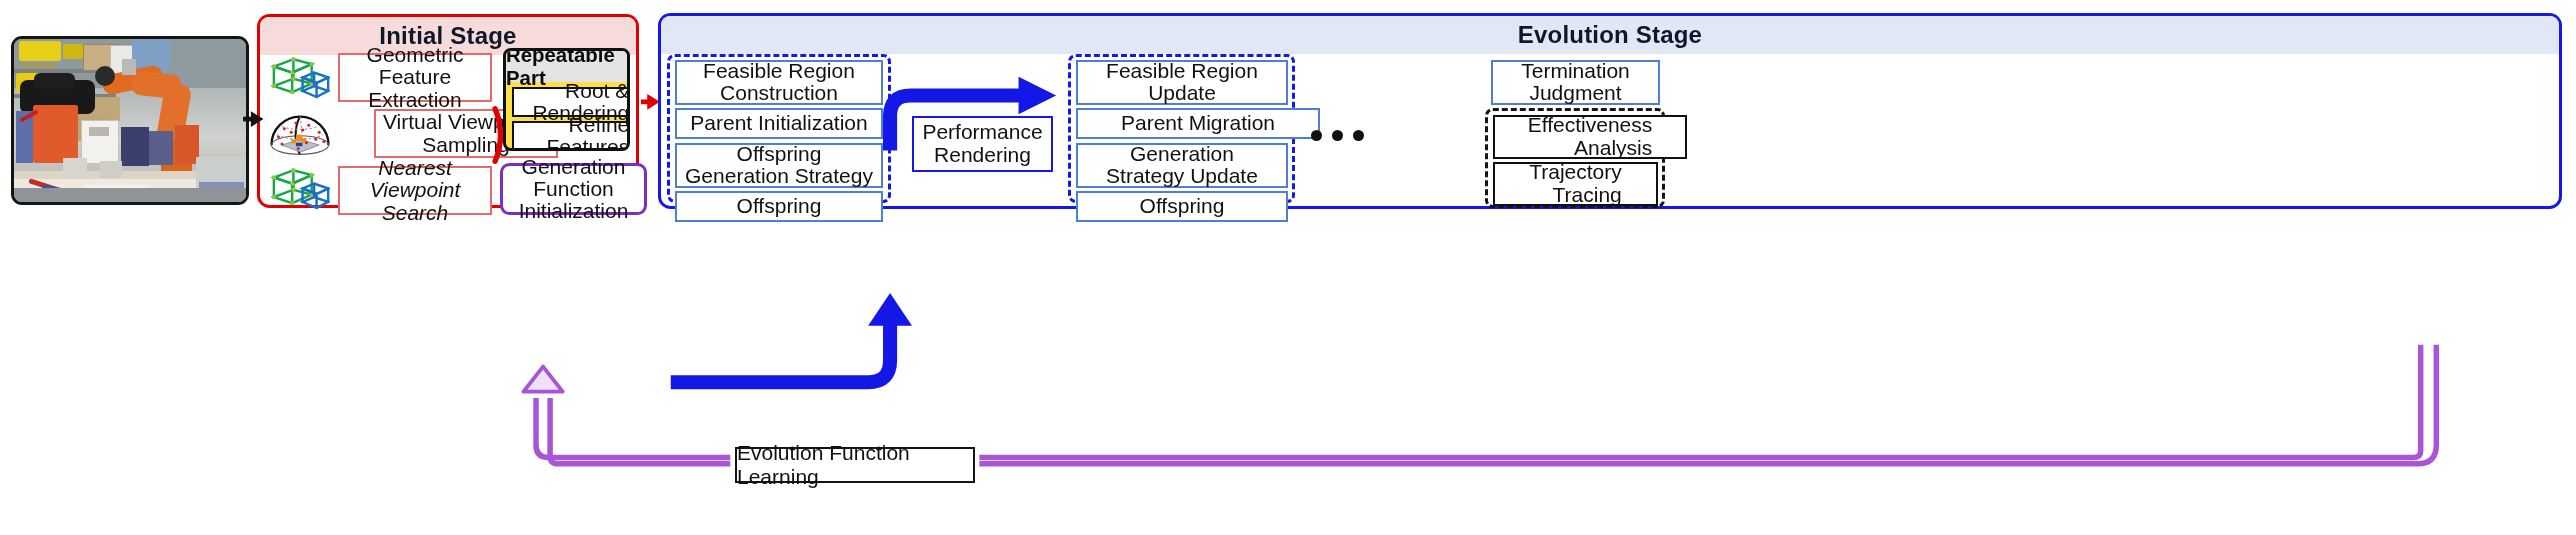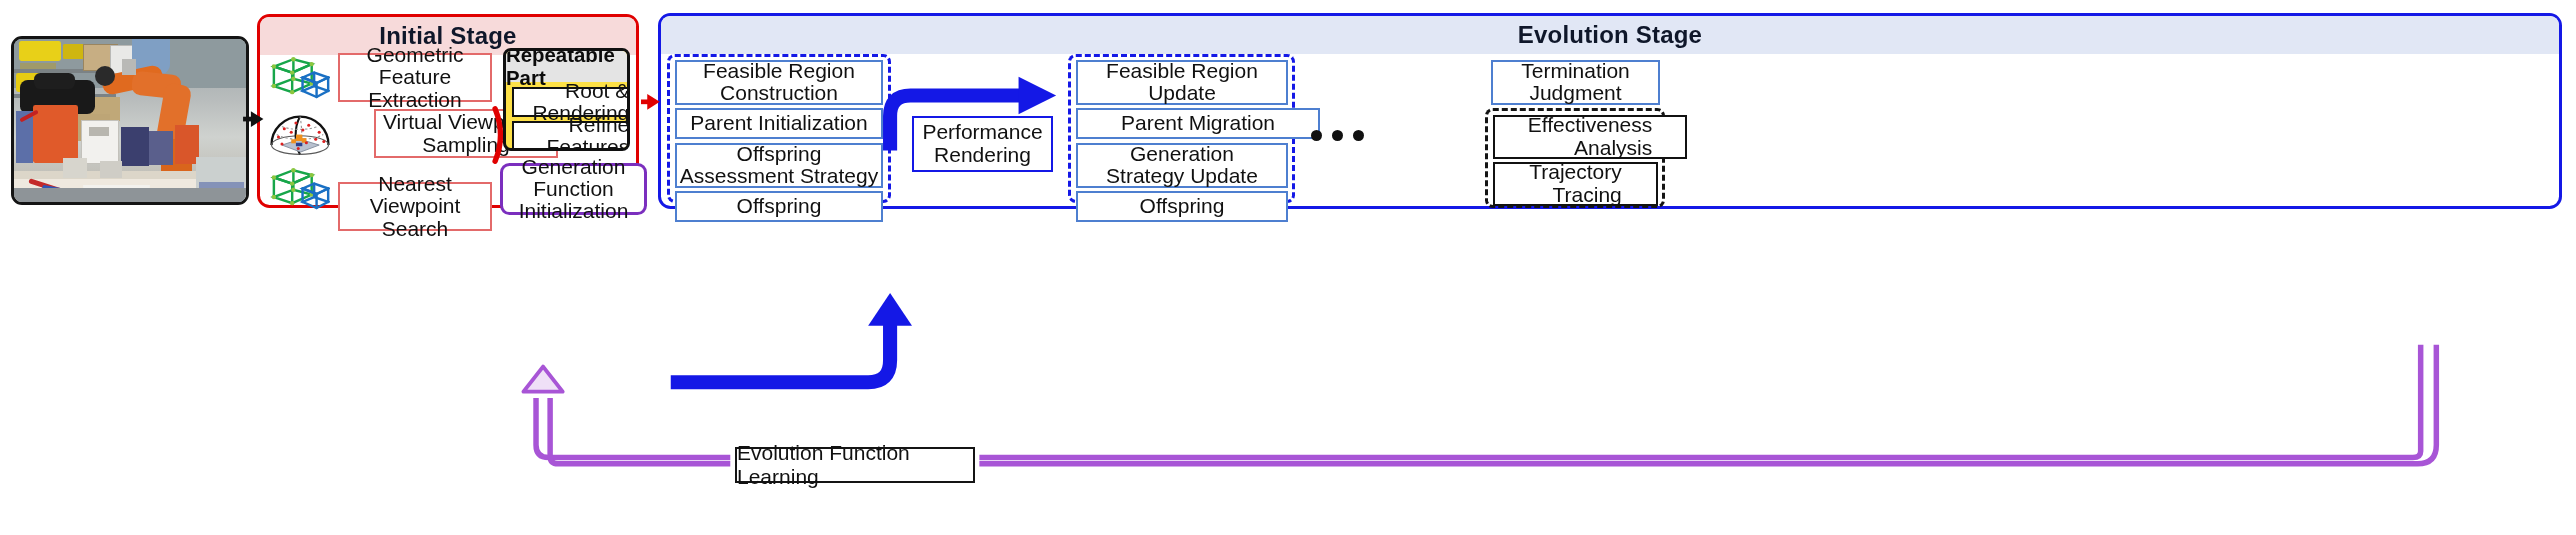--- a/index.html
+++ b/index.html
@@ -80,21 +80,21 @@
   .box.red   { border: 2.4px solid #e36a6a; font-size: 21px; }
   .box.black { border: 2.4px solid #111111; font-size: 21px; text-align: right; }
   .box.blue  { border: 2.4px solid #4e7fd0; font-size: 21px; }
   .box.purple{ border: 2.4px solid #7b2fbe; border-width: 3.1px; border-radius: 9.4px; font-size: 21px; }
 
   
   .ico { position: absolute; }
 
   .b-geo      { position:absolute; left: 78px;  top: 36px;  width: 154px; height: 49px; }
   .b-virt     { position:absolute; left: 78px;  top: 92px; width: 184px; height: 49px; margin-left: 36px; }
-  .b-near     { position:absolute; left: 78px;  top: 165px; width: 154px; height: 49px; }
+  .b-near     { position:absolute; left: 78px;  top: 149px; width: 154px; height: 49px; font-style: italic; }
 
   
   .rep-card {
     position: absolute;
     left: 243px; top: 31px;
     width: 127px; height: 103px;
     border: 3.1px solid #101010;
     border-radius: 7.8px;
     box-sizing: border-box;
     background: #fde047;
@@ -358,21 +358,21 @@
     <div class="box blue ev-box" style="left:14px;top:44px;width:208px;height:45px;">
       <span>
         <span>Feasible Region</span><br>
         <span>Construction</span>
       </span>
     </div>
     <div class="box blue ev-box" style="left:14px;top:92px;width:208px;height:31px;">Parent Initialization</div>
     <div class="box blue ev-box" style="left:14px;top:127px;width:208px;height:45px;">
       <span>
         <span>Offspring</span><br>
-        <span>Assessment Strategy</span>
+        <span>Generation Strategy</span>
       </span>
     </div>
     <div class="box blue ev-box" style="left:14px;top:175px;width:208px;height:31px;">Offspring</div>
 
     <div class="pa-box" style="left:251px;top:100px;width:141px;height:56px;">
       <span>
         <span>Performance</span><br>
         <span>Rendering</span>
       </span>
     </div>

